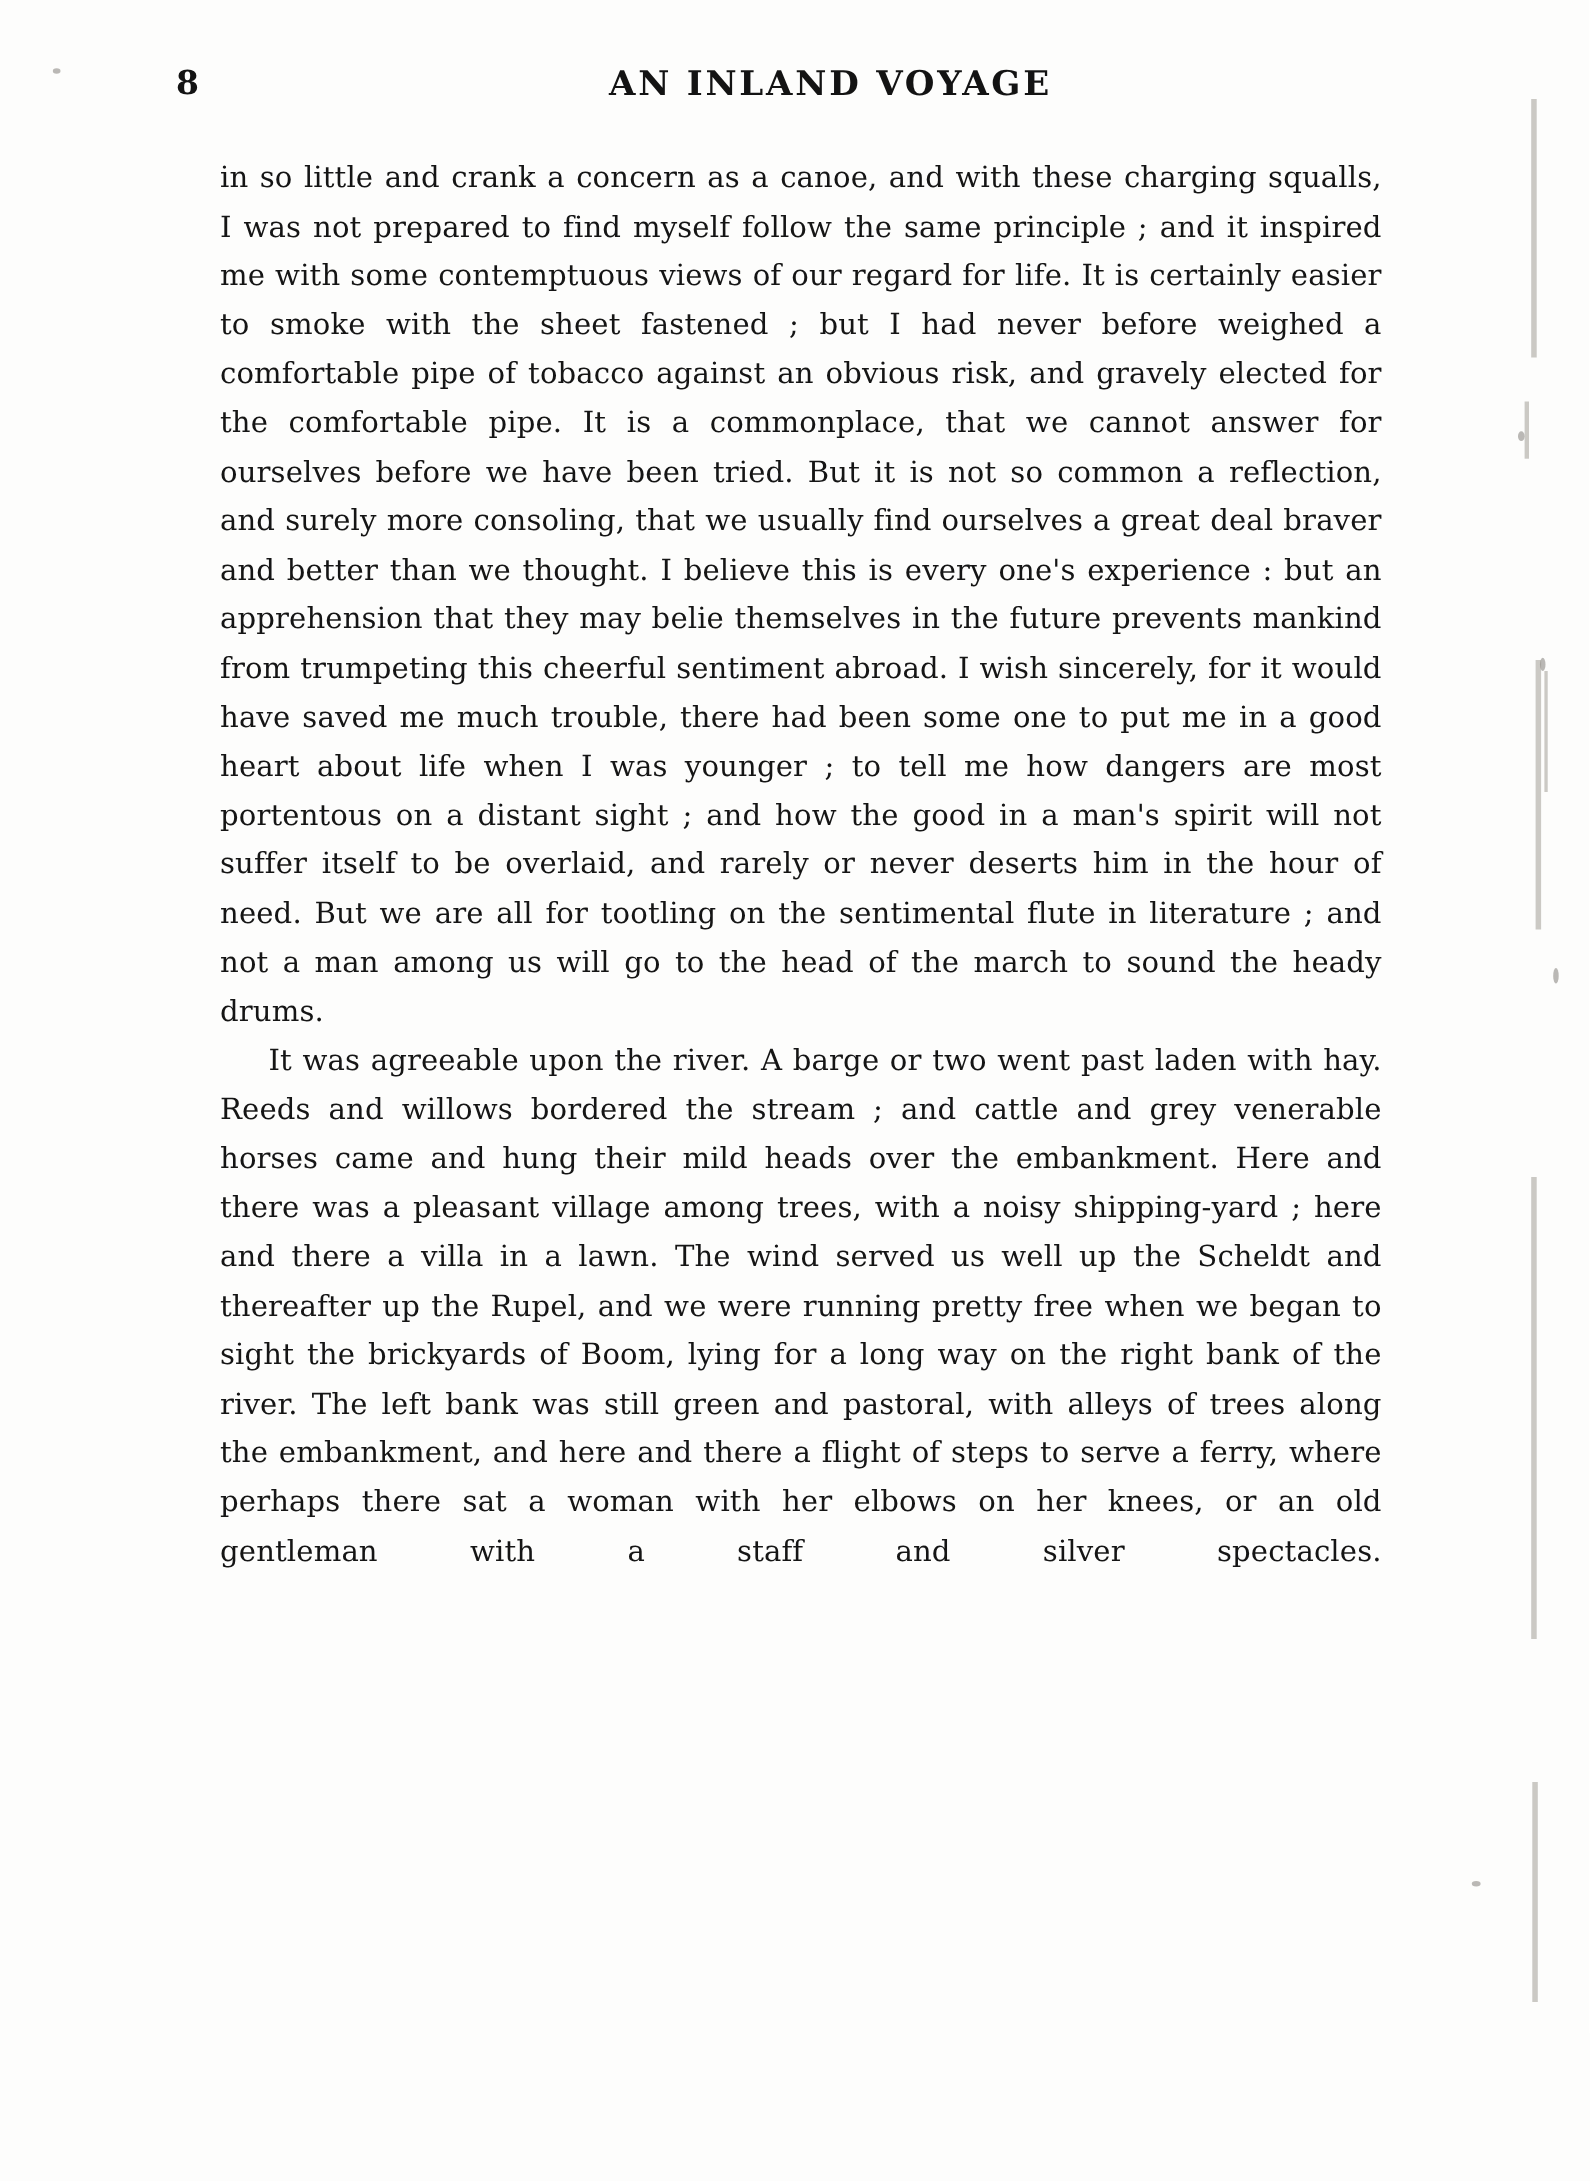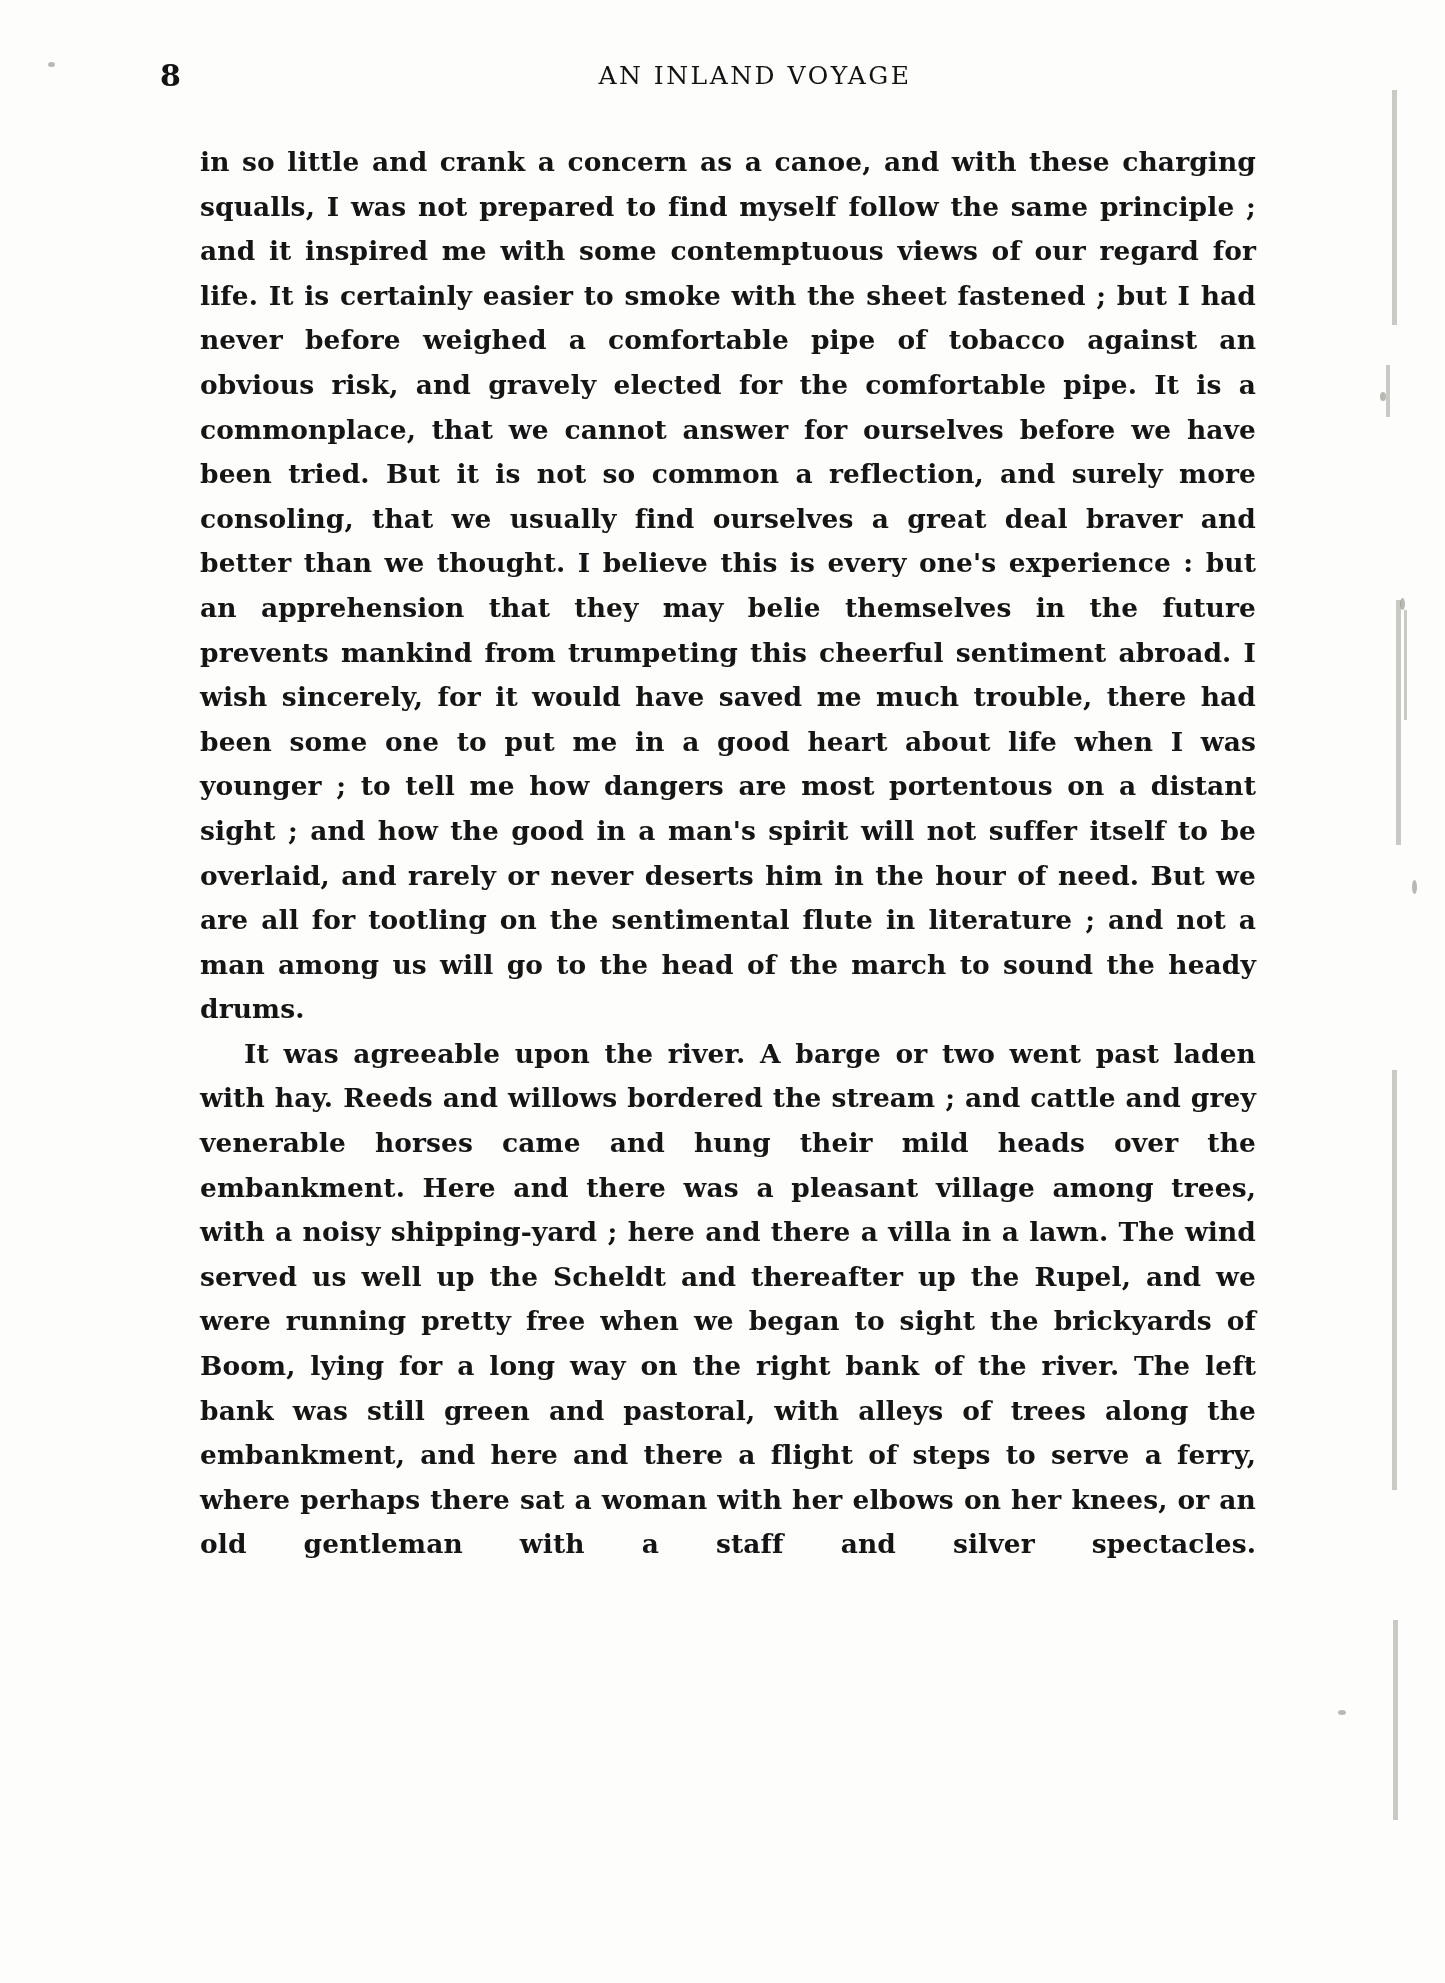--- a/index.html
+++ b/index.html
@@ -40,35 +40,34 @@
     line-height: 40px;
     color: #131313;
   }
   .head-title {
     position: absolute;
     left: 0;
     top: 0;
     width: 1130px;
     text-align: center;
     font-family: "DejaVu Serif", serif;
-    font-weight: normal;
-    font-size: 25px;
+    font-weight: bold;
+    font-size: 31px;
     letter-spacing: 2.5px;
     line-height: 40px;
     color: #131313;
     padding-left: 60px;
     box-sizing: border-box;
   }
   
   .textblock {
     position: absolute;
     top: 140px;
     left: 200px;
     width: 1056px;
-    font-weight: bold;
   }
   .para {
     margin: 0;
     font-family: "DejaVu Serif", serif;
     font-size: 26.5px;
     line-height: 44.6px;
     text-align: justify;
     text-align-last: justify;
     color: #151515;
     letter-spacing: 0.1px;

